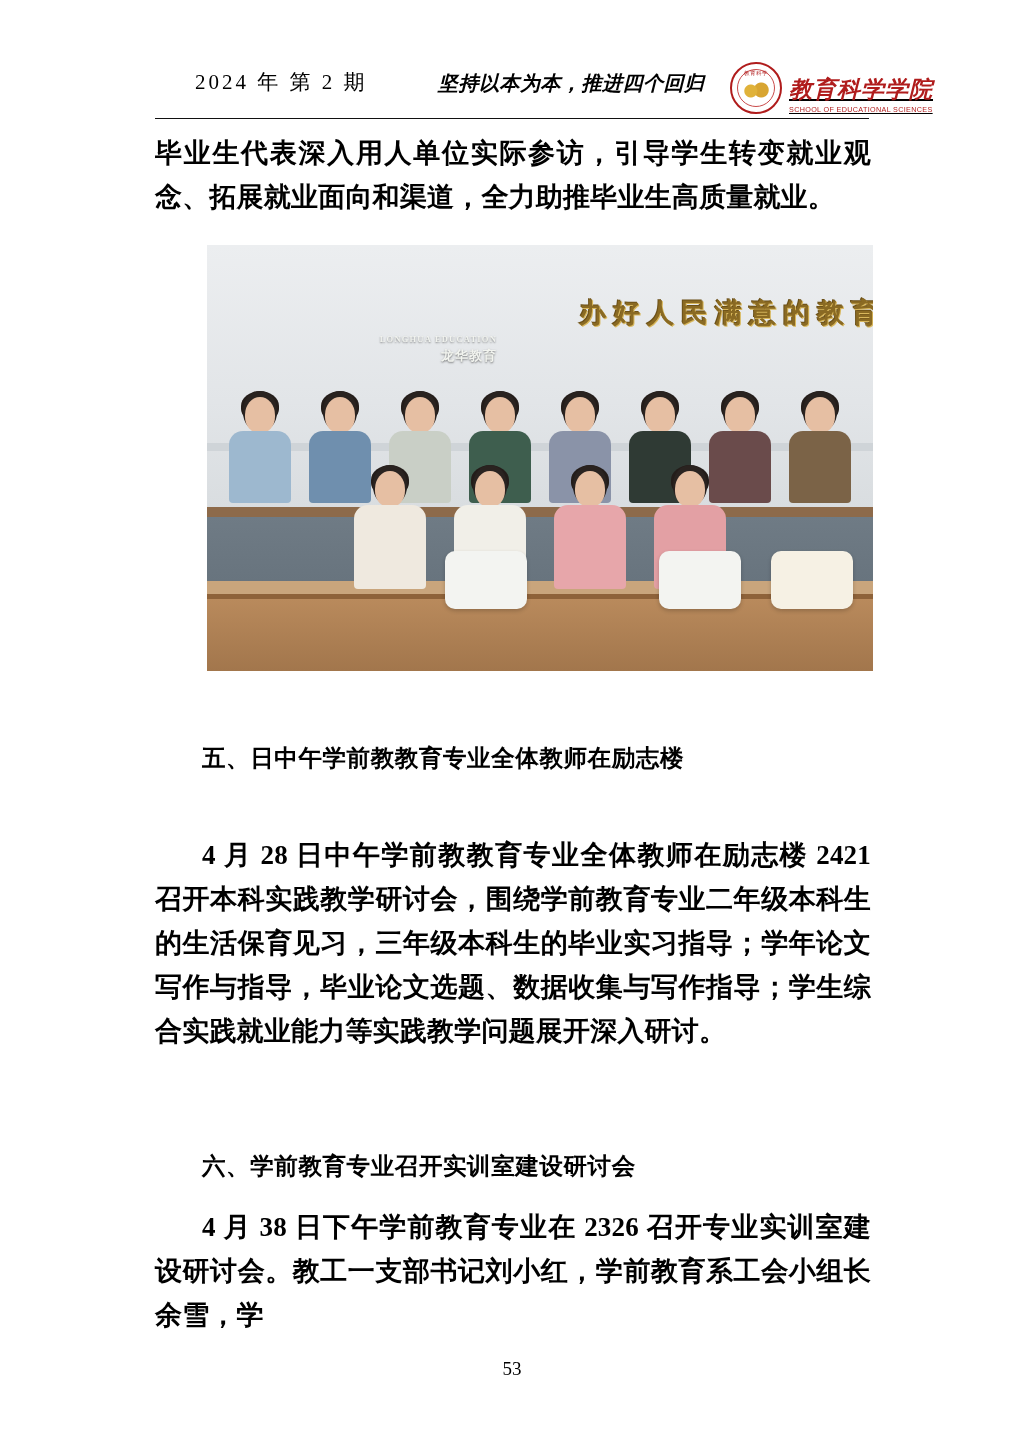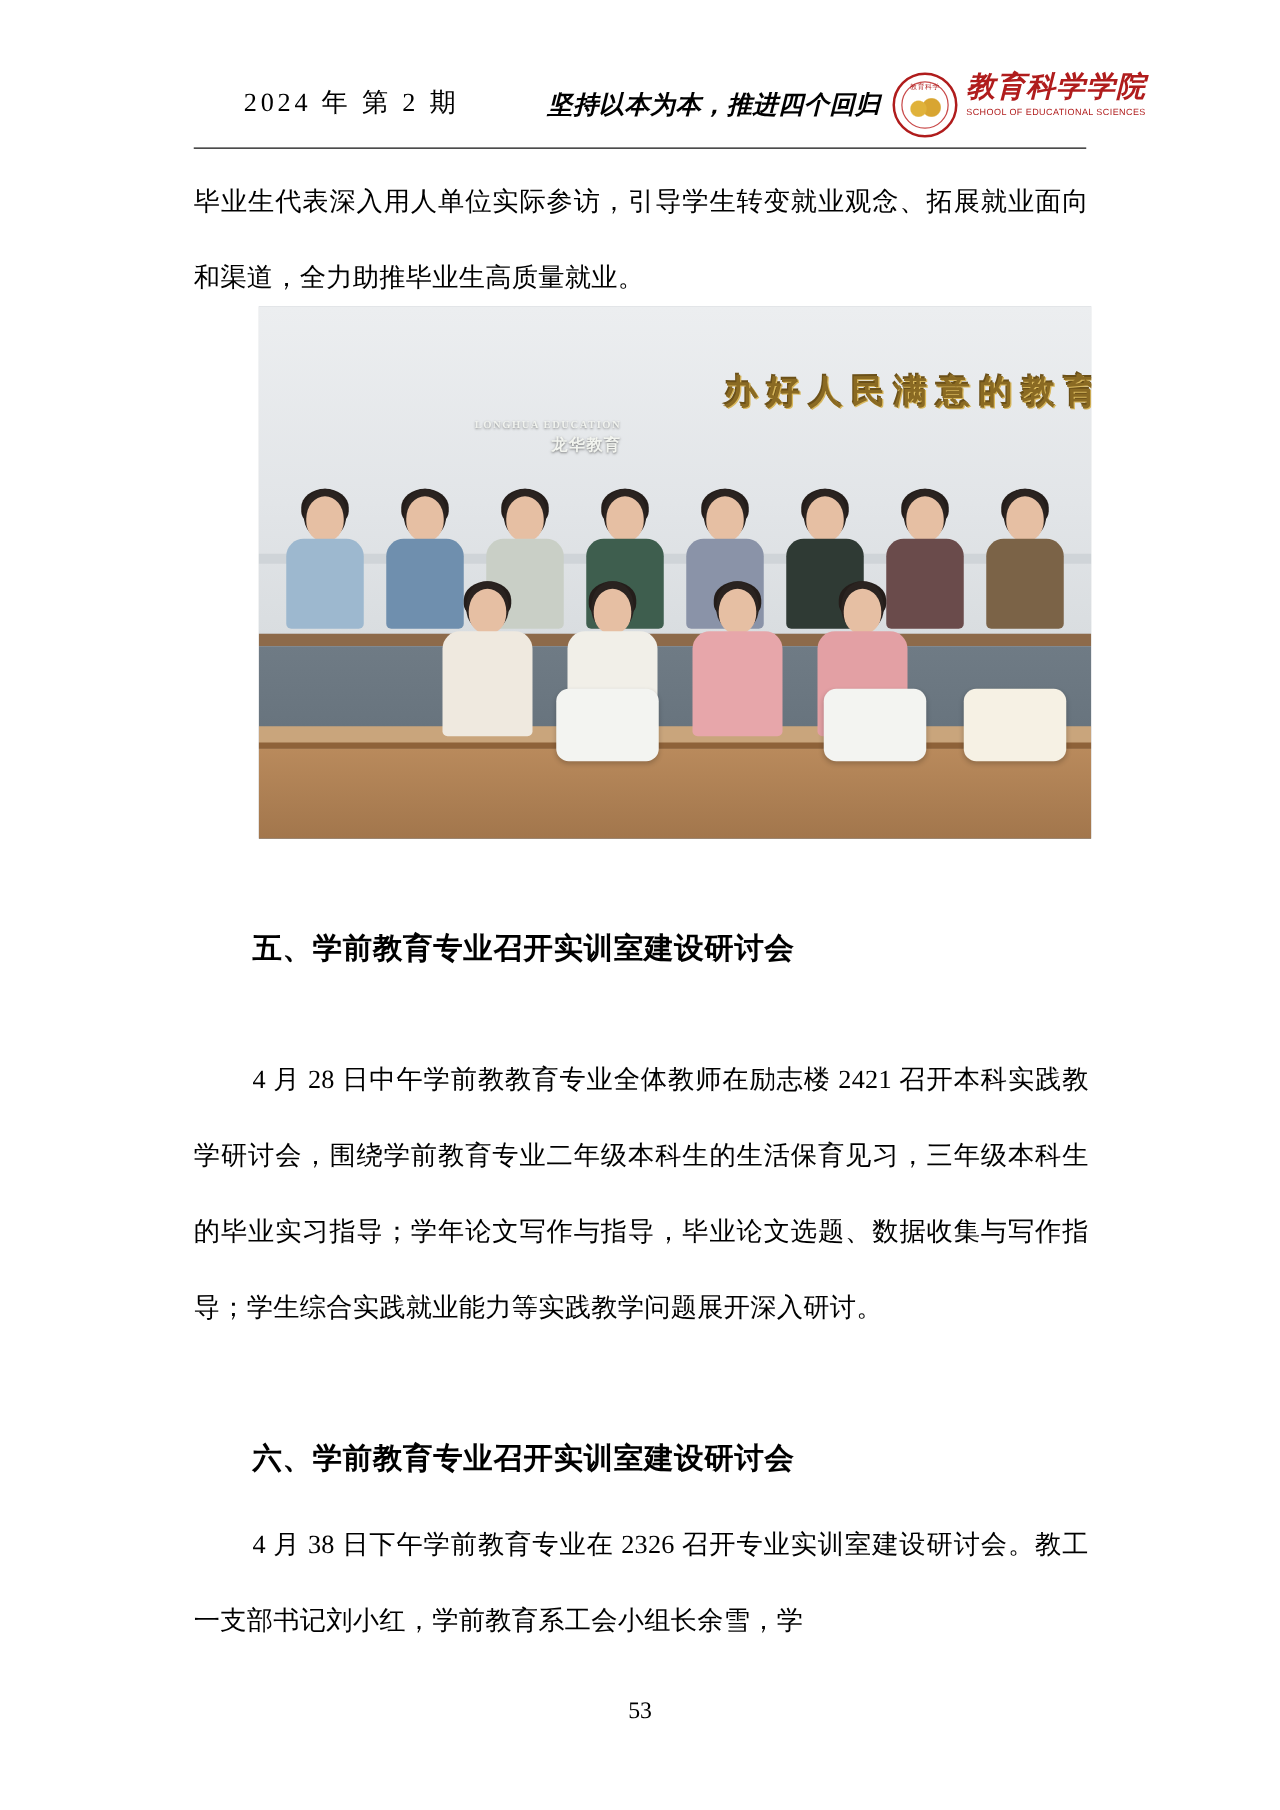--- a/index.html
+++ b/index.html
@@ -43,26 +43,27 @@
     left: 283px;
     top: 12px;
     font-size: 20px;
     font-style: italic;
     font-weight: bold;
     white-space: nowrap;
     letter-spacing: 0.5px;
   }
   .header-logo {
     position: absolute;
-    right: 16px;
+    right: 0;
     top: 0;
     width: 183px;
     height: 56px;
     display: flex;
-    align-items: flex-start;
+    align-items: flex-end;
+    text-decoration: underline;
   }
   .logo-seal {
     width: 48px;
     height: 48px;
     border-radius: 50%;
     background: #ffffff;
     border: 2.5px solid #b01c1c;
     position: relative;
     flex: 0 0 auto;
     overflow: hidden;
@@ -122,25 +123,26 @@
     width: 714px;
     height: 0;
     border-top: 1.6px solid #111111;
   }
 
   
   .para {
     position: absolute;
     width: 716px;
     left: 155px;
-    font-size: 21px;
-    line-height: 61px;
+    font-size: 27px;
+    line-height: 44px;
     text-align: justify;
     text-justify: inter-ideograph;
     letter-spacing: 0.2px;
+    font-weight: bold;
   }
   .para.indent {
     text-indent: 47px;
   }
   .h-sub {
     position: absolute;
     left: 155px;
     width: 716px;
     font-size: 23.5px;
     font-weight: bold;
@@ -413,21 +415,21 @@
         <div class="head"></div>
         <div class="body" style="background:#e3a0a4;width:72px;height:84px"></div>
       </div>
     </div>
 
     <div class="pillow" style="left:238px"></div>
     <div class="pillow" style="left:452px"></div>
     <div class="pillow" style="left:564px;background:#f6f1e4"></div>
   </div>
 
-  <div class="h-sub" id="h5">五、学前教育专业召开实训室建设研讨会</div>
+  <div class="h-sub" id="h5">五、日中午学前教教育专业全体教师在励志楼</div>
   <div class="para indent" id="p2">4 月 28 日中午学前教教育专业全体教师在励志楼 2421 召开本科实践教学研讨会，围绕学前教育专业二年级本科生的生活保育见习，三年级本科生的毕业实习指导；学年论文写作与指导，毕业论文选题、数据收集与写作指导；学生综合实践就业能力等实践教学问题展开深入研讨。</div>
 
   <div class="h-sub" id="h6">六、学前教育专业召开实训室建设研讨会</div>
   <div class="para indent" id="p3">4 月 38 日下午学前教育专业在 2326 召开专业实训室建设研讨会。教工一支部书记刘小红，学前教育系工会小组长余雪，学</div>
 
   <div class="page-no">53</div>
 
 </div>
 
 </body></html>

